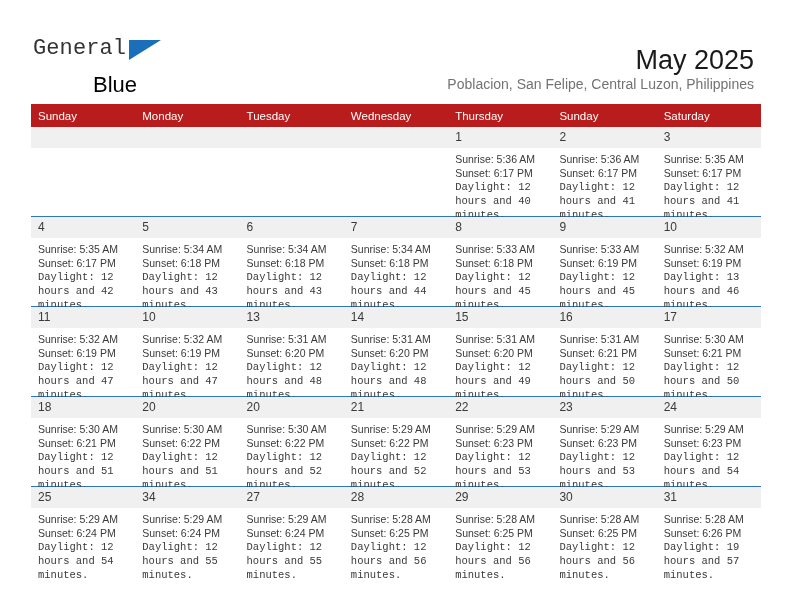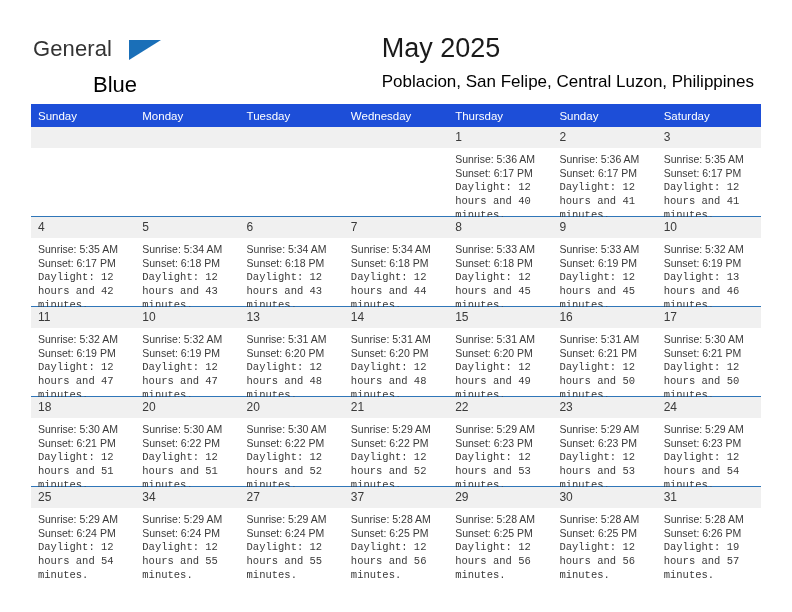--- a/index.html
+++ b/index.html
@@ -34,20 +34,21 @@
     left: 33px;
     top: 36px;
     width: 180px;
     height: 50px;
   }
   .brand-row1 {
     position: relative;
     height: 26px;
     line-height: 26px;
     white-space: nowrap;
+    font-family: Liberation Mono, monospace;
   }
   .brand-general {
     font-size: 22px;
     color: #333333;
     letter-spacing: 0.1px;
   }
   .brand-tri {
     position: absolute;
     left: 96px;
     top: 4px;
@@ -66,50 +67,50 @@
     position: absolute;
     left: 60px;
     top: 12px;
     font-size: 22px;
     color: #000000;
   }
 
   .title-block {
     position: absolute;
     right: 38px;
-    top: 32px;
-    text-align: left;
+    top: 44px;
+    text-align: right;
   }
   .cal-title {
     font-size: 27px;
     color: #1a1a1a;
     line-height: 32px;
     font-weight: normal;
     margin: 0;
     white-space: nowrap;
   }
   .cal-subtitle {
-    margin-top: 10px;
-    font-size: 17px;
-    color: #000000;
+    margin-top: 0;
+    font-size: 14px;
+    color: #737373;
     line-height: 16px;
     white-space: nowrap;
   }
 
   
   .calendar {
     position: absolute;
     left: 31px;
     top: 104px;
     width: 730px;
     border-collapse: collapse;
     table-layout: fixed;
   }
   .calendar th {
-    background: #1d4ed8;
+    background: #b91c1c;
     color: #ffffff;
     font-size: 11.5px;
     font-weight: normal;
     text-align: left;
     padding: 5px 0 5px 7px;
     height: 13px;
     vertical-align: middle;
   }
   .calendar td {
     width: 104.28px;
@@ -483,21 +484,21 @@
               <div class="daynum">27</div>
               <div class="dayinfo">
                 <div>Sunrise: 5:29 AM</div>
                 <div>Sunset: 6:24 PM</div>
                 <div class="daylight">Daylight: 12 hours and 55 minutes.</div>
               </div>
             </div>
           </td>
           <td>
             <div class="daycell">
-              <div class="daynum">37</div>
+              <div class="daynum">28</div>
               <div class="dayinfo">
                 <div>Sunrise: 5:28 AM</div>
                 <div>Sunset: 6:25 PM</div>
                 <div class="daylight">Daylight: 12 hours and 56 minutes.</div>
               </div>
             </div>
           </td>
           <td>
             <div class="daycell">
               <div class="daynum">29</div>

